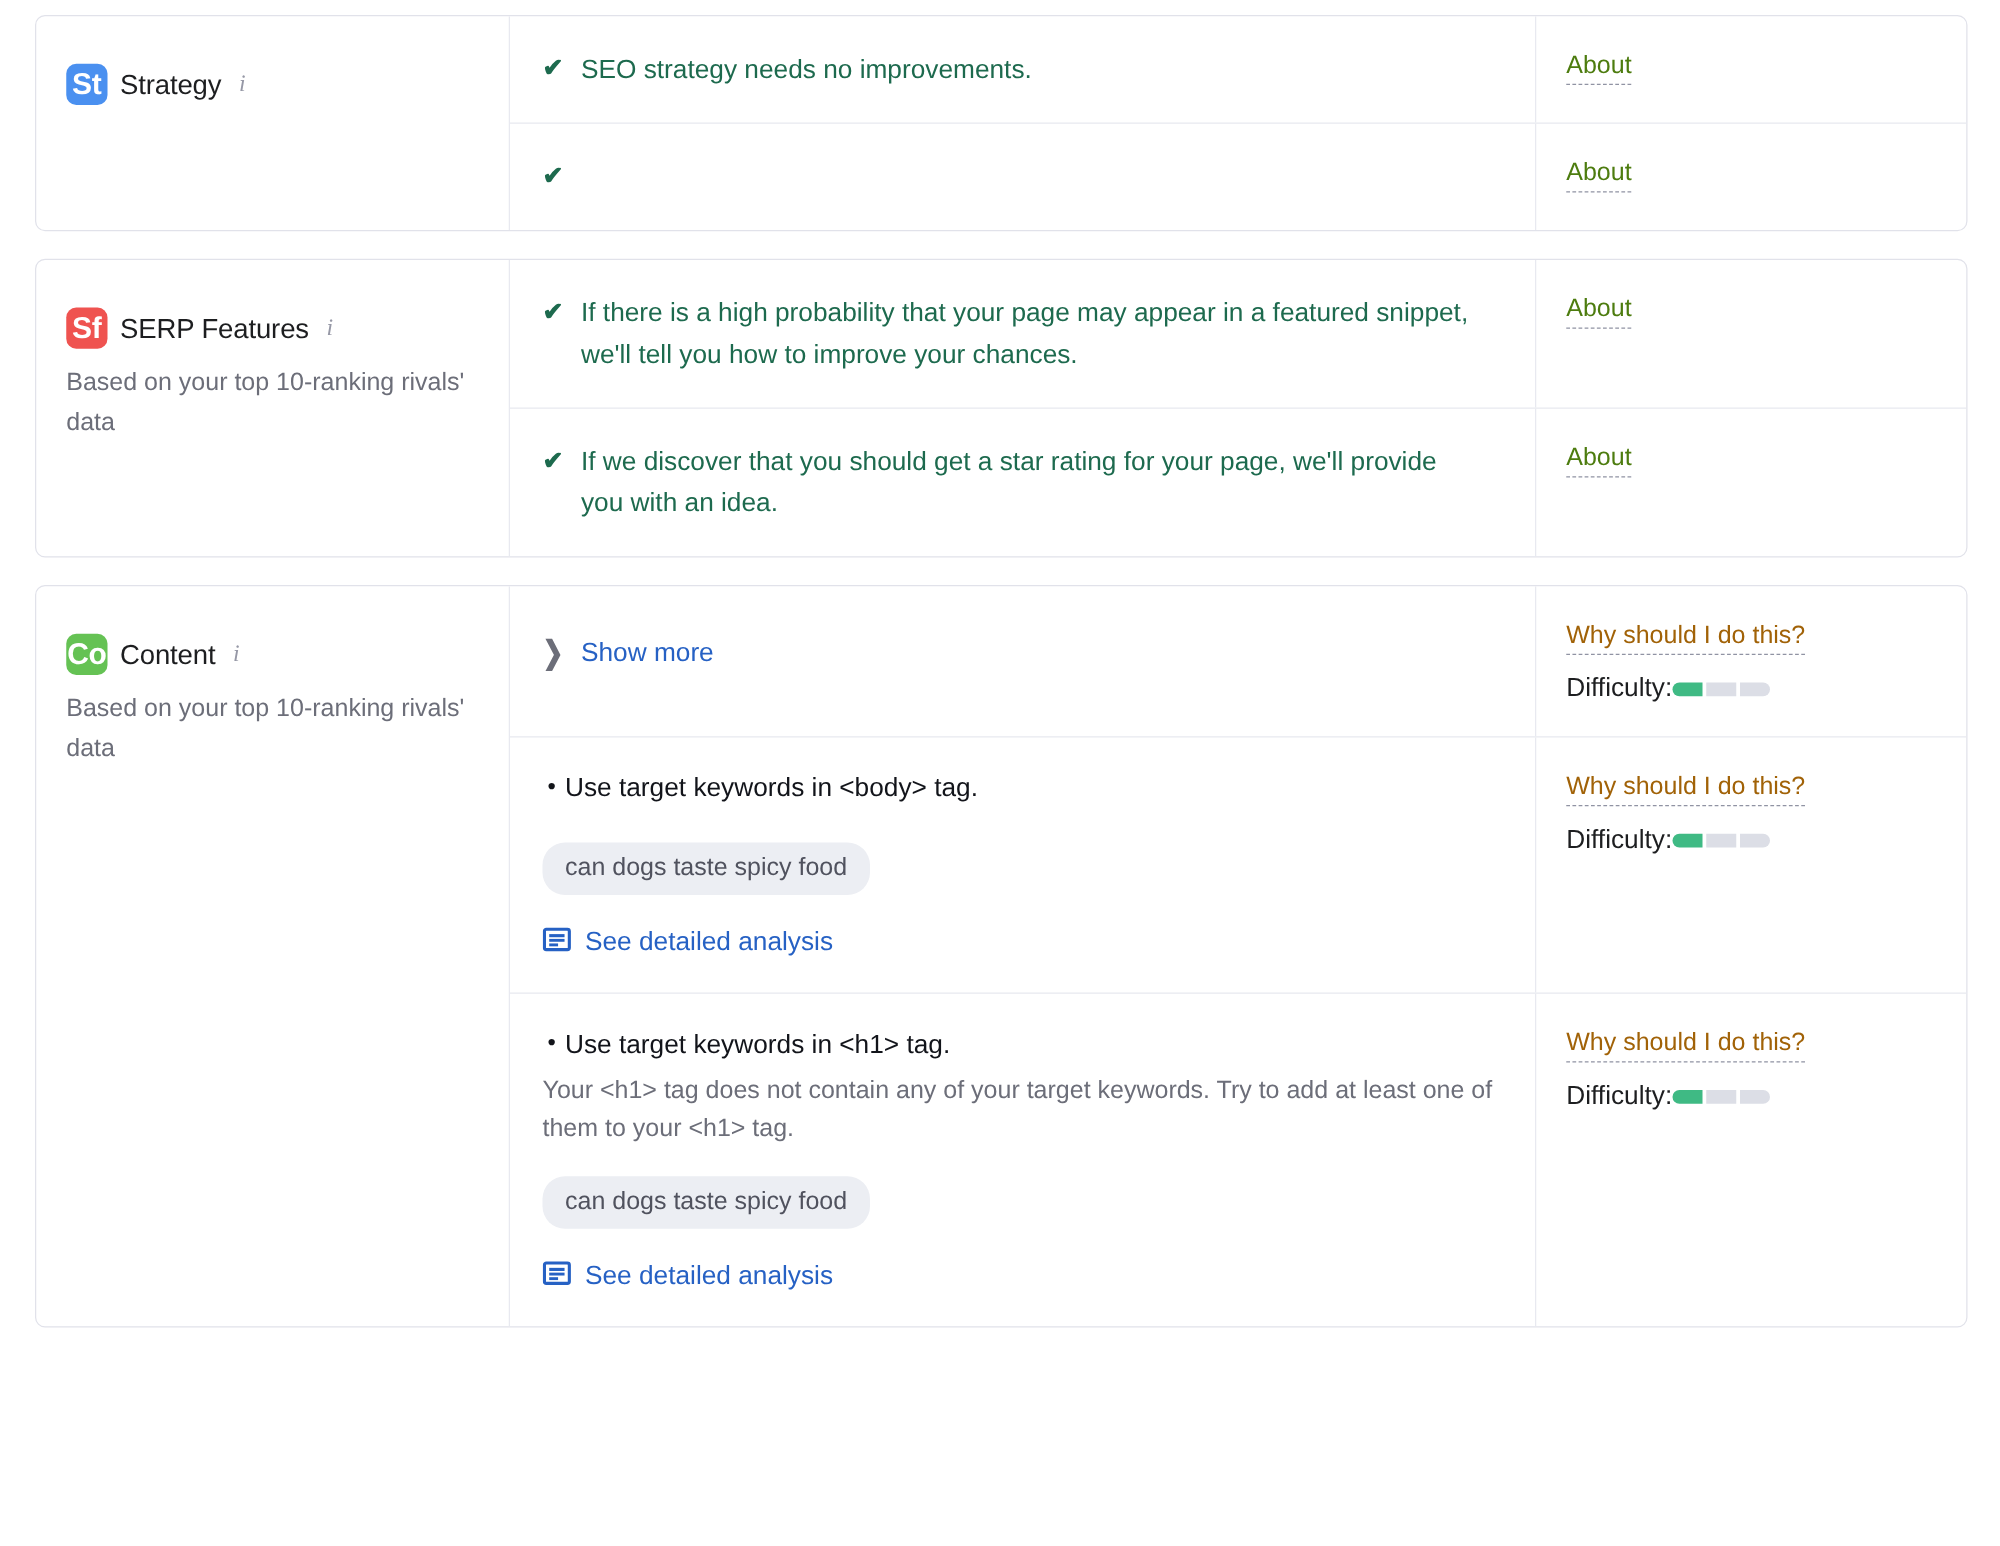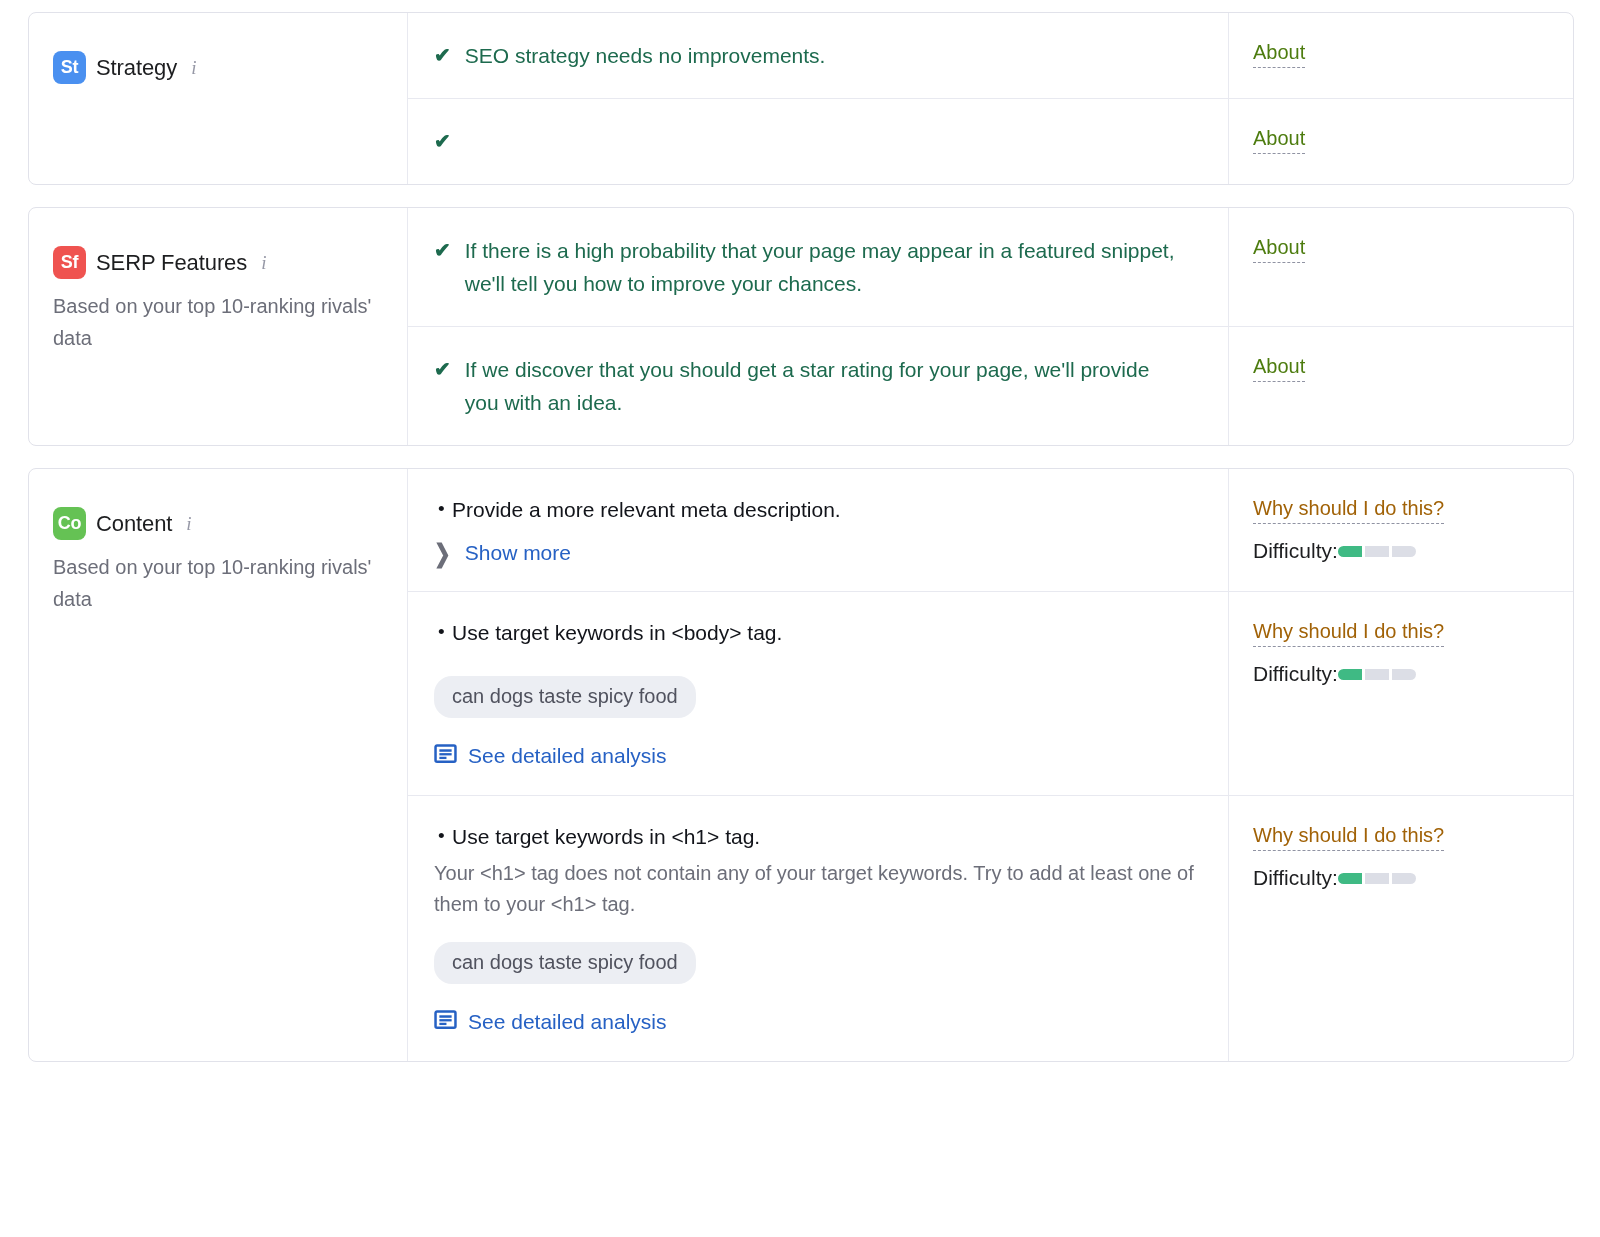--- a/index.html
+++ b/index.html
@@ -40,21 +40,21 @@
   .cat-head {
     display: flex;
     align-items: center;
     gap: 10px;
   }
   .badge {
     width: 33px;
     height: 33px;
     border-radius: 8px;
     color: #ffffff;
-    font-size: 18px;
+    font-size: 24px;
     font-weight: 700;
     display: flex;
     align-items: center;
     justify-content: center;
     letter-spacing: -0.2px;
     flex: 0 0 33px;
   }
   .cat-title {
     font-size: 22px;
     color: #1d1e20;
@@ -296,21 +296,20 @@
         <div class="cat-head">
           <span class="badge" style="background:#65c254">Co</span>
           <span class="cat-title">Content</span>
           <span class="info-icon">i</span>
         </div>
         <div class="cat-sub">Based on your top 10-ranking rivals' data</div>
       </div>
       <div class="items-col">
         <div class="row">
           <div class="row-main">
-            <div class="issue-title">Provide a more relevant meta description.</div>
             <div class="show-more">
               <span class="chev">❯</span>
               <span class="show-more-label">Show more</span>
             </div>
           </div>
           <div class="row-aside"><span class="whylink">Why should I do this?</span><div class="difficulty">
               <span class="difficulty-label">Difficulty:</span>
               <span class="meter">
                 <span class="seg on"></span>
                 <span class="seg"></span>

